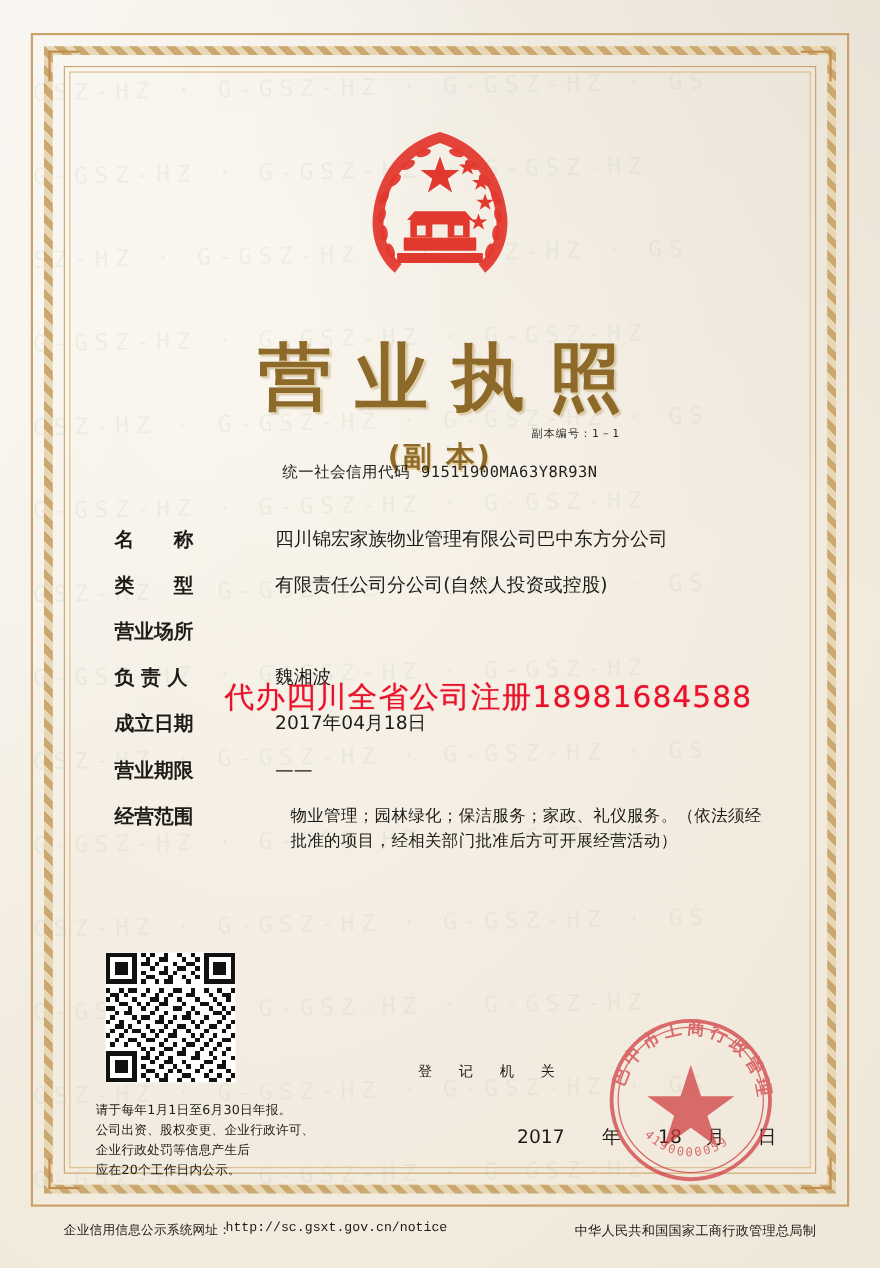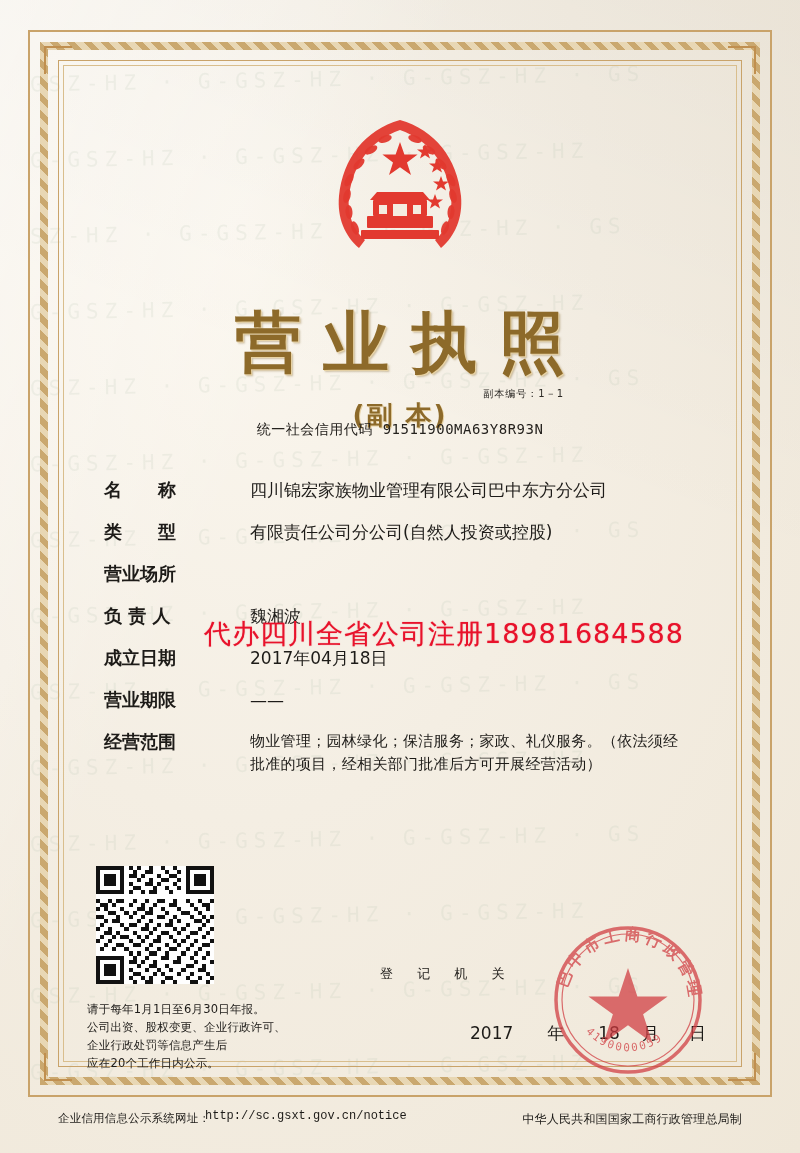--- a/index.html
+++ b/index.html
@@ -123,21 +123,21 @@
     width:98px;flex:none;
     font-size:18px;font-weight:bold;color:#1d1b18;
     letter-spacing:0px;
   }
   .val{
     font-size:17px;color:#1d1b18;
     line-height:24px;
     margin-left:48px;
   }
   .val.scope{max-width:430px;font-size:15px;line-height:23px;letter-spacing:.3px;}
-  .row.scope-row{margin-top:8px;}
+  .row.scope-row{margin-top:8px;gap:14px;}
 
   
   .promo{
     position:absolute;left:204px;top:616px;
     font-size:27px;font-weight:normal;
     color:#e8122b;
     letter-spacing:1px;
     white-space:nowrap;
     text-shadow:0 0 1px rgba(232,18,43,.6);
   }

